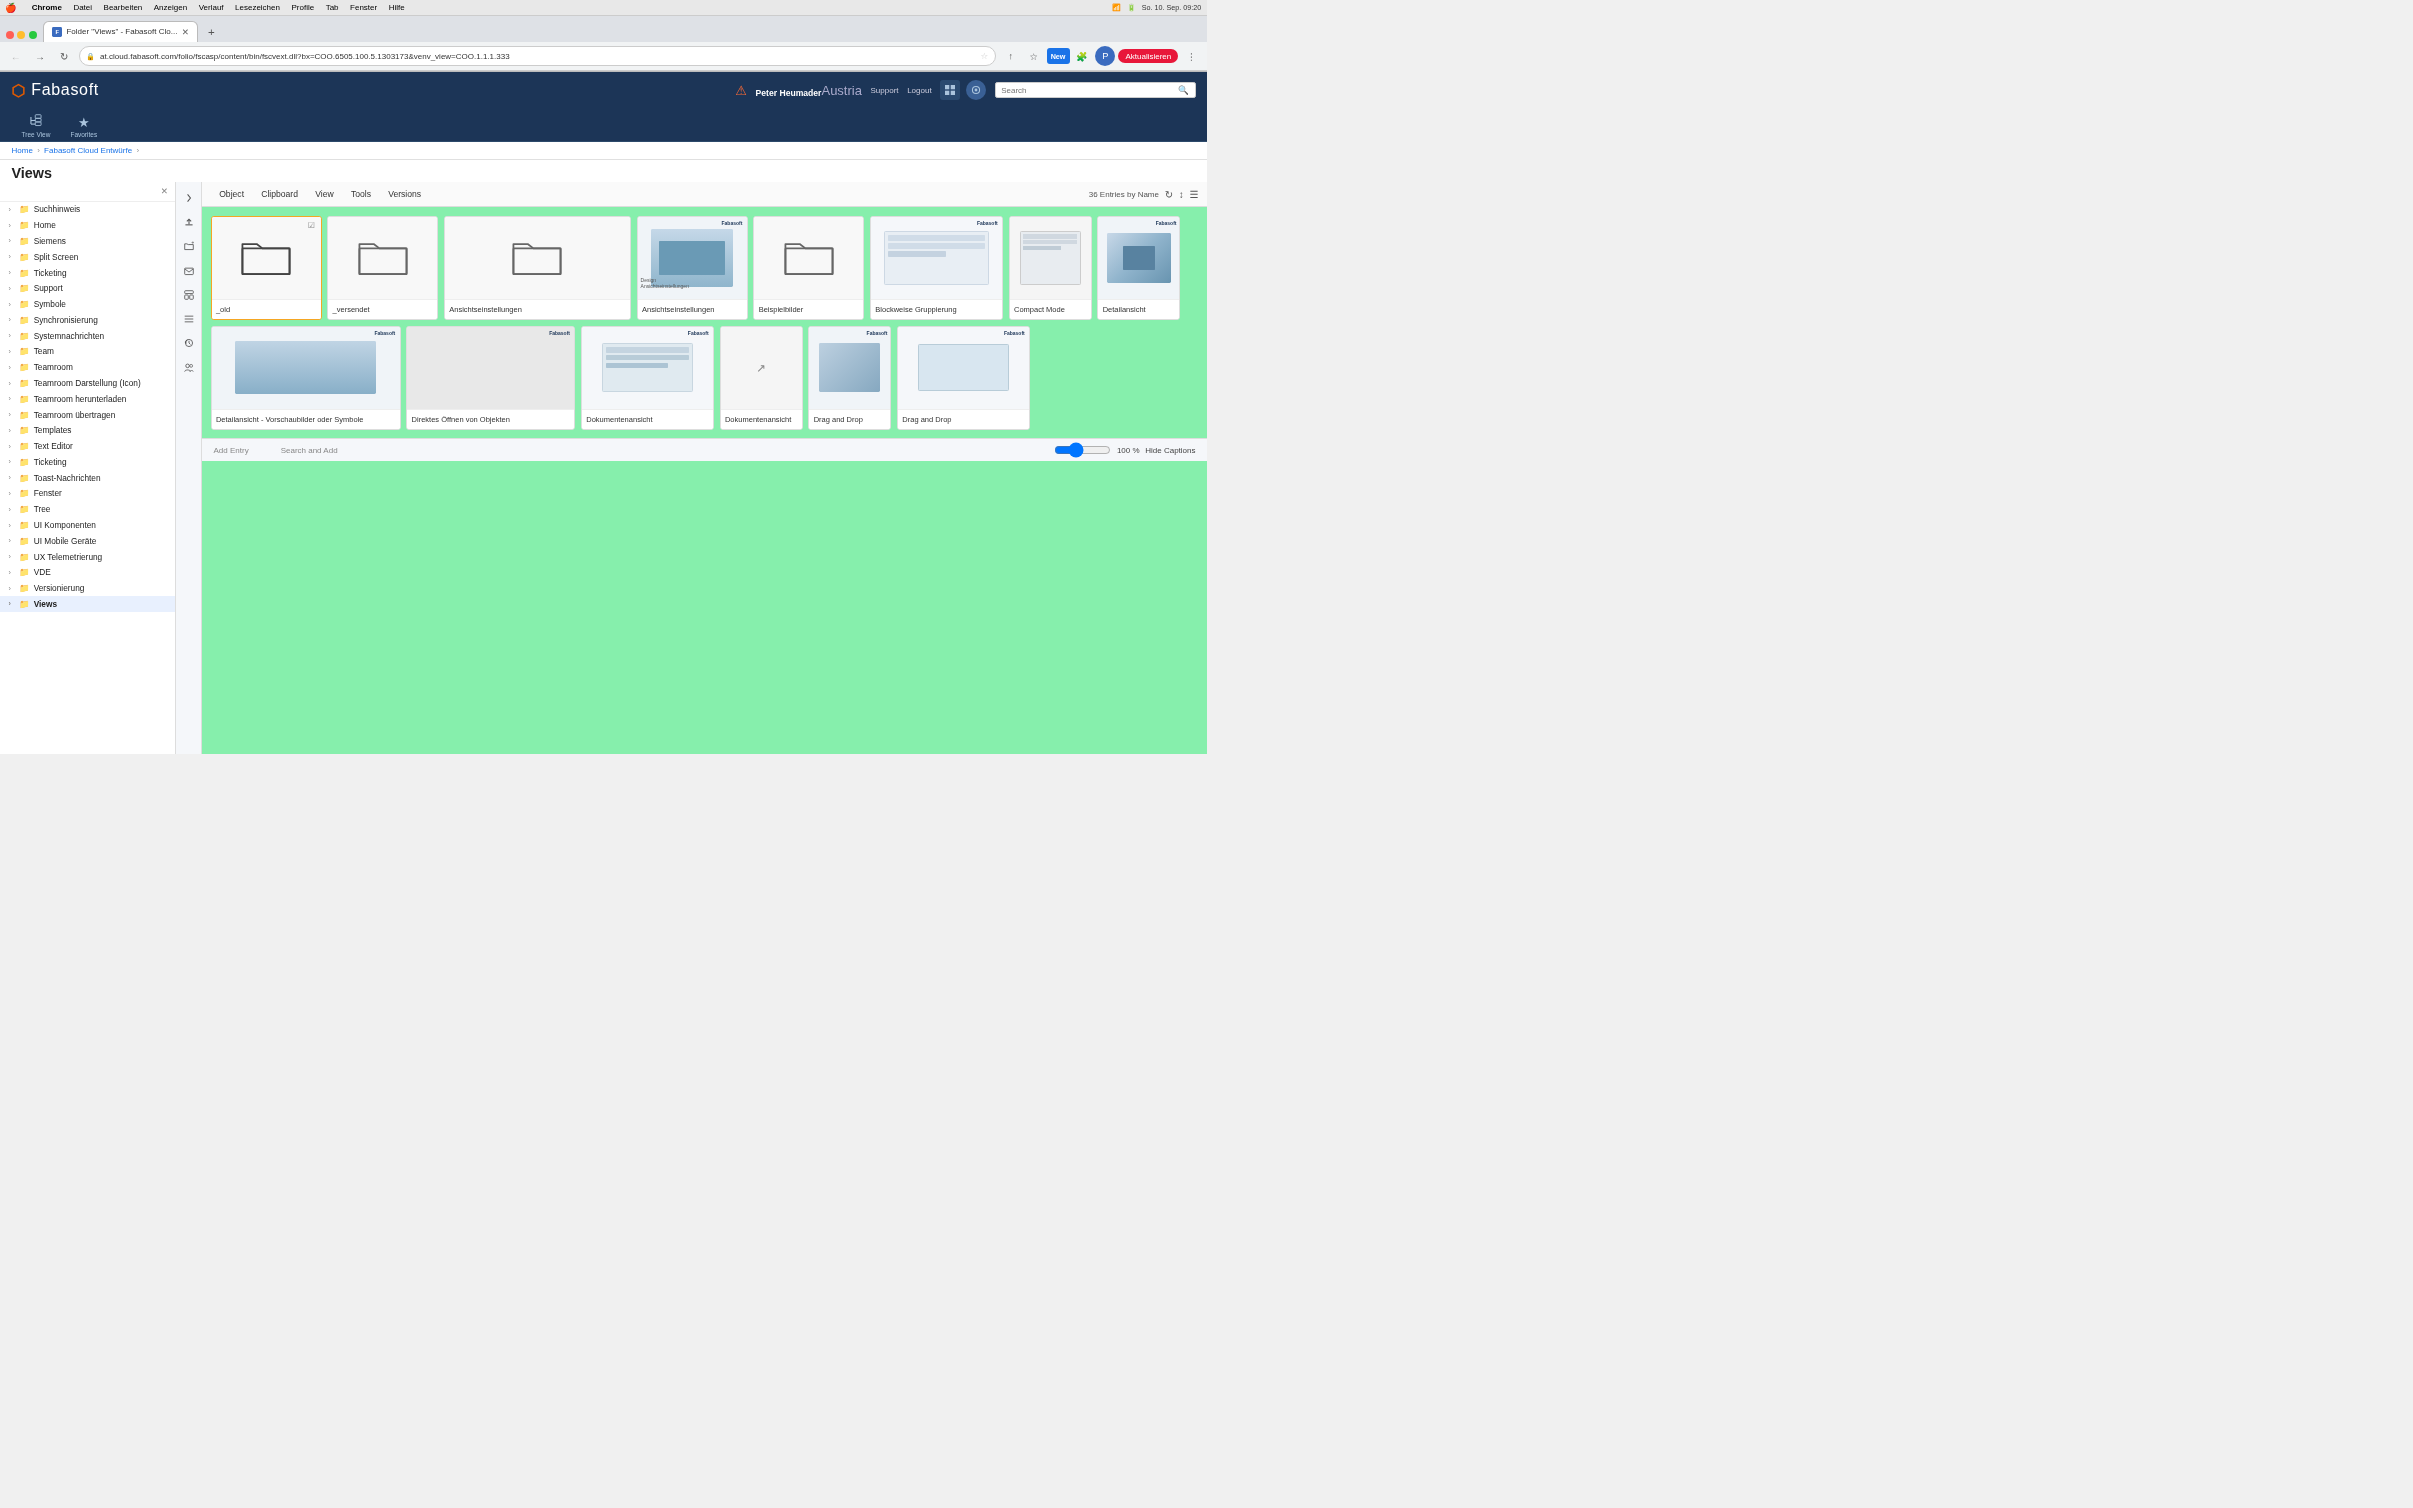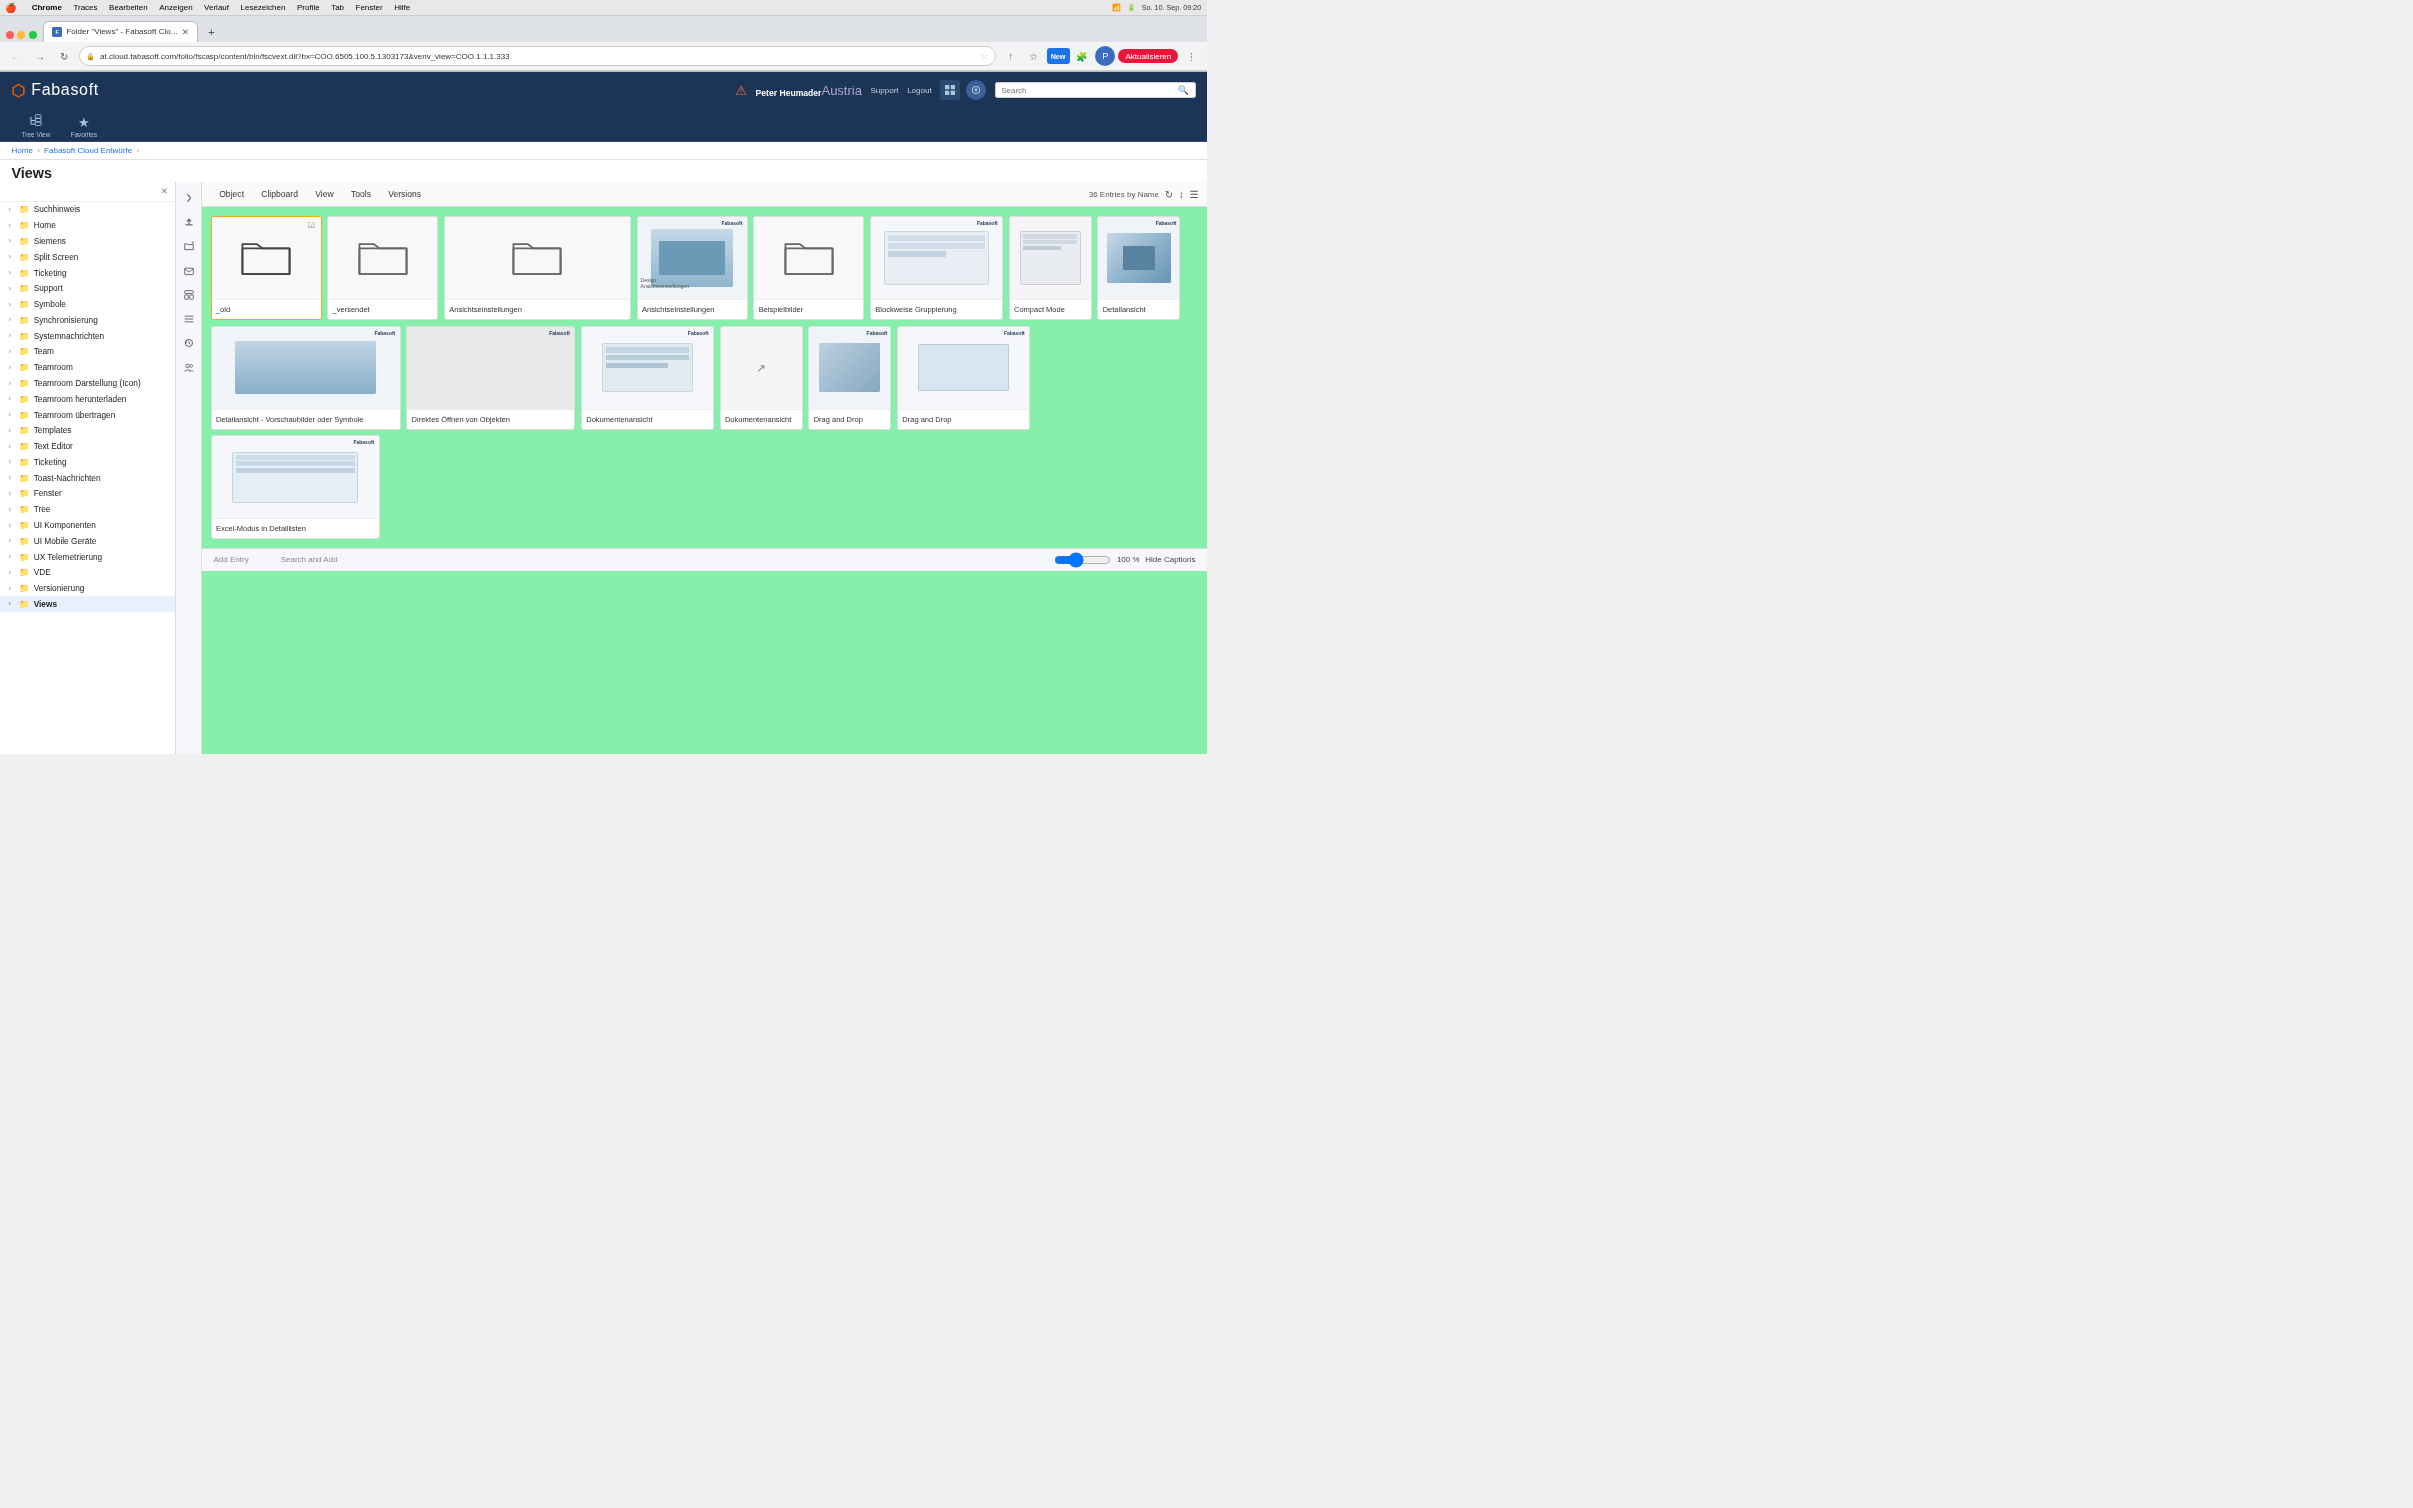--- a/index.html
+++ b/index.html
@@ -422,21 +422,21 @@
       font-size: 8.6px;
       padding: 1.4px;
     }
   </style>
 </head>
 <body>
 
 <div class="mac-menubar">
   <span class="apple-logo">🍎</span>
   <span class="menu-item bold">Chrome</span>
-  <span class="menu-item">Traces</span>
+  <span class="menu-item">Datei</span>
   <span class="menu-item">Bearbeiten</span>
   <span class="menu-item">Anzeigen</span>
   <span class="menu-item">Verlauf</span>
   <span class="menu-item">Lesezeichen</span>
   <span class="menu-item">Profile</span>
   <span class="menu-item">Tab</span>
   <span class="menu-item">Fenster</span>
   <span class="menu-item">Hilfe</span>
   <div class="right-icons">
     <span>📶</span>
@@ -926,33 +926,20 @@
         <div class="grid-item" style="width:133px;">
           <div class="item-preview" style="background:#f5f7fa;">
             <span style="font-size:5px;font-weight:bold;color:#1c3557;position:absolute;top:2.9px;right:4.3px;">Fabasoft</span>
             <div style="width:70%;height:58%;background:#d8e6f0;border:0.7px solid #b8ccd8;border-radius:1.4px;"></div>
           </div>
           <div class="item-caption">
             <span>Drag and Drop</span>
           </div>
         </div>
 
-        <div class="grid-item" style="width:169px;">
-          <div class="item-preview" style="background:#f5f7fa;">
-            <span style="font-size:5px;font-weight:bold;color:#1c3557;position:absolute;top:2.9px;right:4.3px;">Fabasoft</span>
-            <div style="width:75%;height:62%;background:#e4eef5;border:0.7px solid #c0d4e0;border-radius:1.4px;display:flex;flex-direction:column;gap:1.4px;padding:2.2px;">
-              <div style="height:5px;background:#d0dce8;"></div>
-              <div style="height:5px;background:#c8d8e8;"></div>
-              <div style="height:5px;background:#c0d0e0;"></div>
-            </div>
-          </div>
-          <div class="item-caption">
-            <span>Excel-Modus in Detaillisten</span>
-          </div>
-        </div>
 
       </div>
 
       <div class="bottom-bar">
         <span class="add-entry-btn">Add Entry</span>
         <span class="add-entry-btn">Search and Add</span>
         <div class="zoom-bar">
           <input type="range" class="zoom-slider" min="50" max="200" value="100" style="">
           <span>100 %</span>
           <span class="hide-captions-btn">Hide Captions</span>

